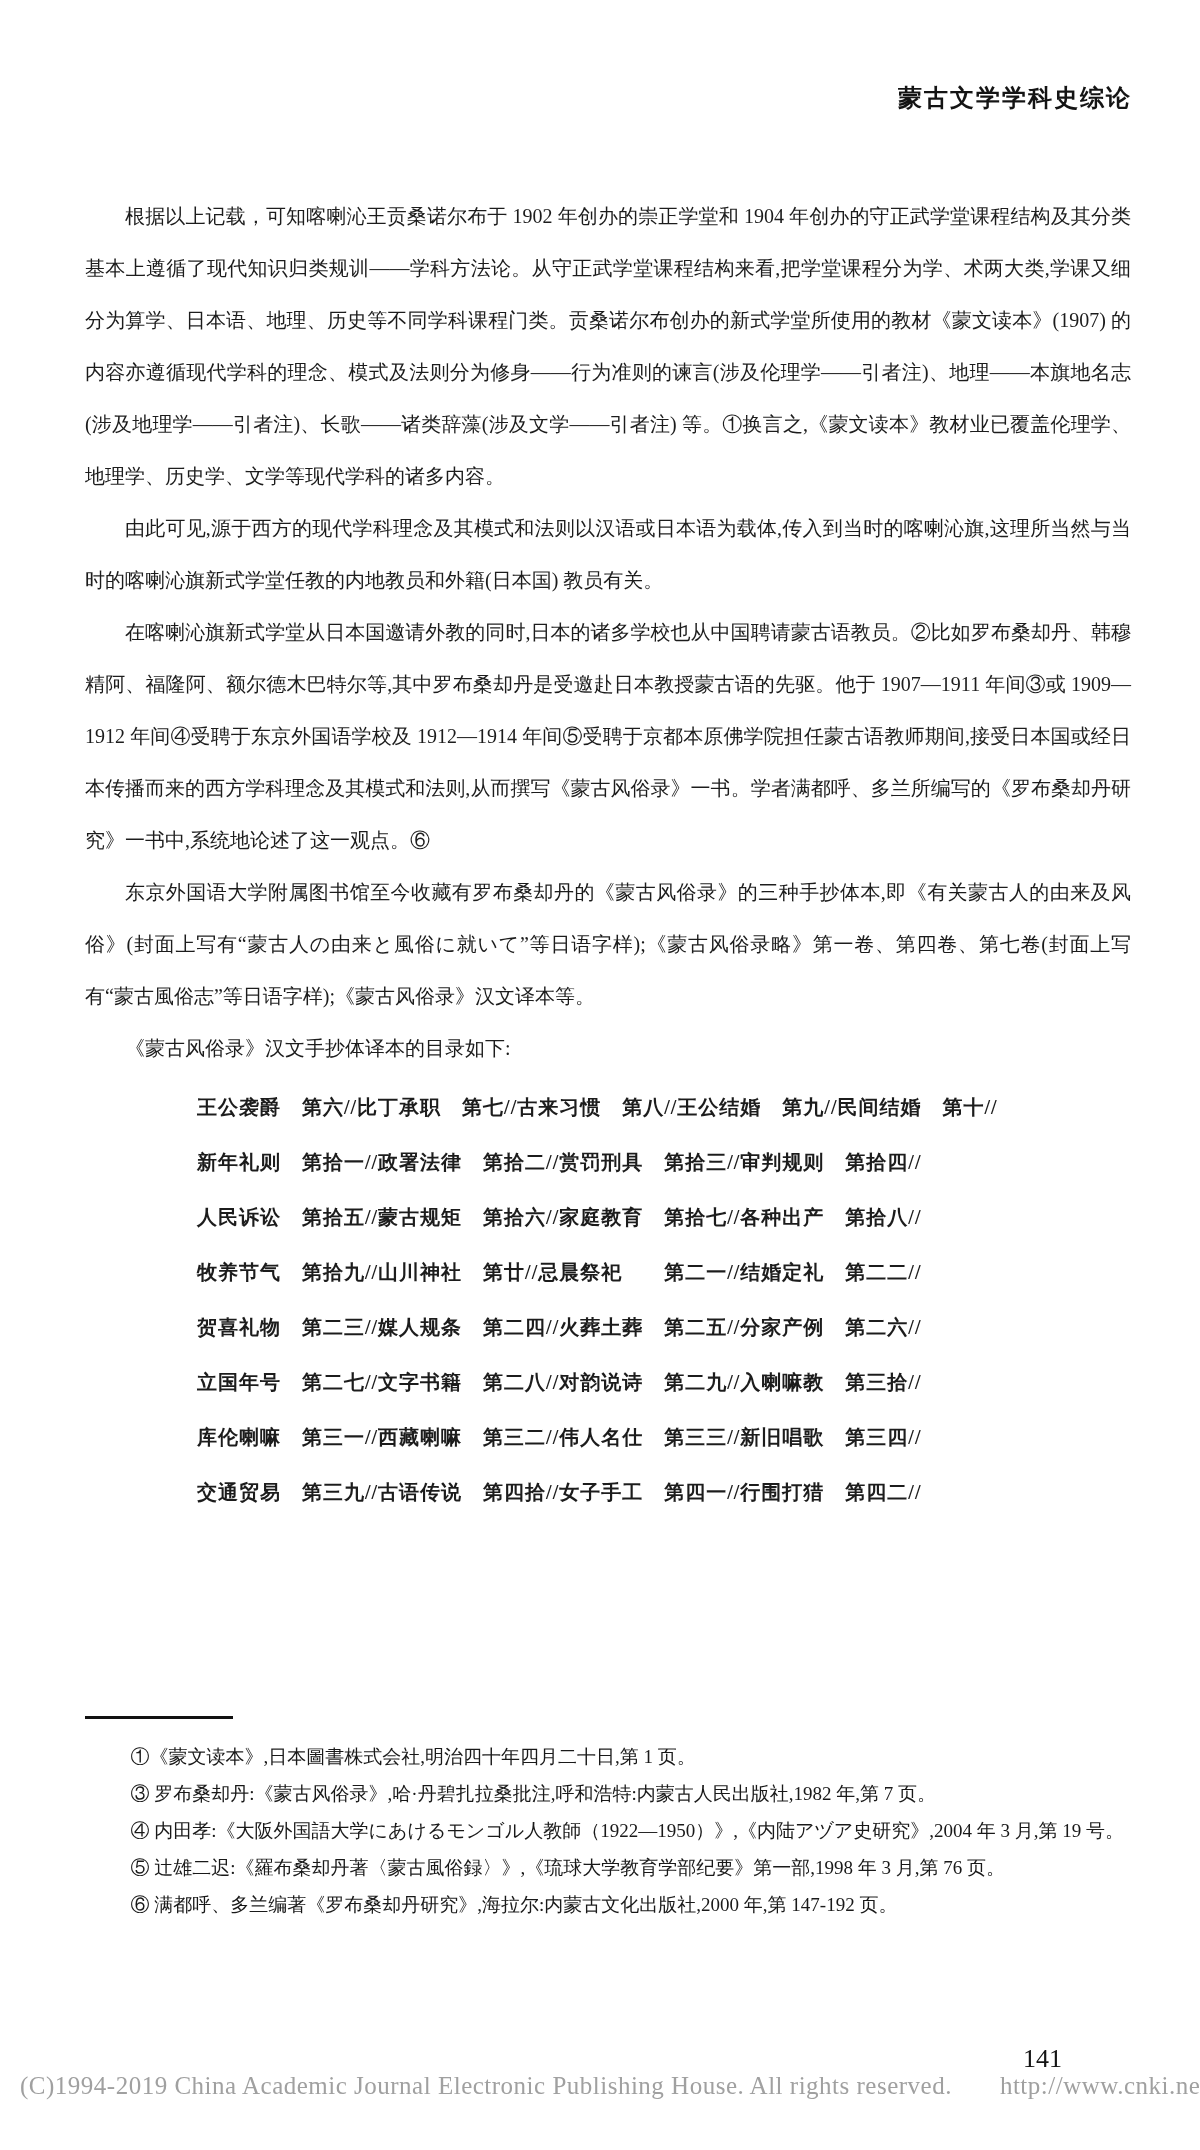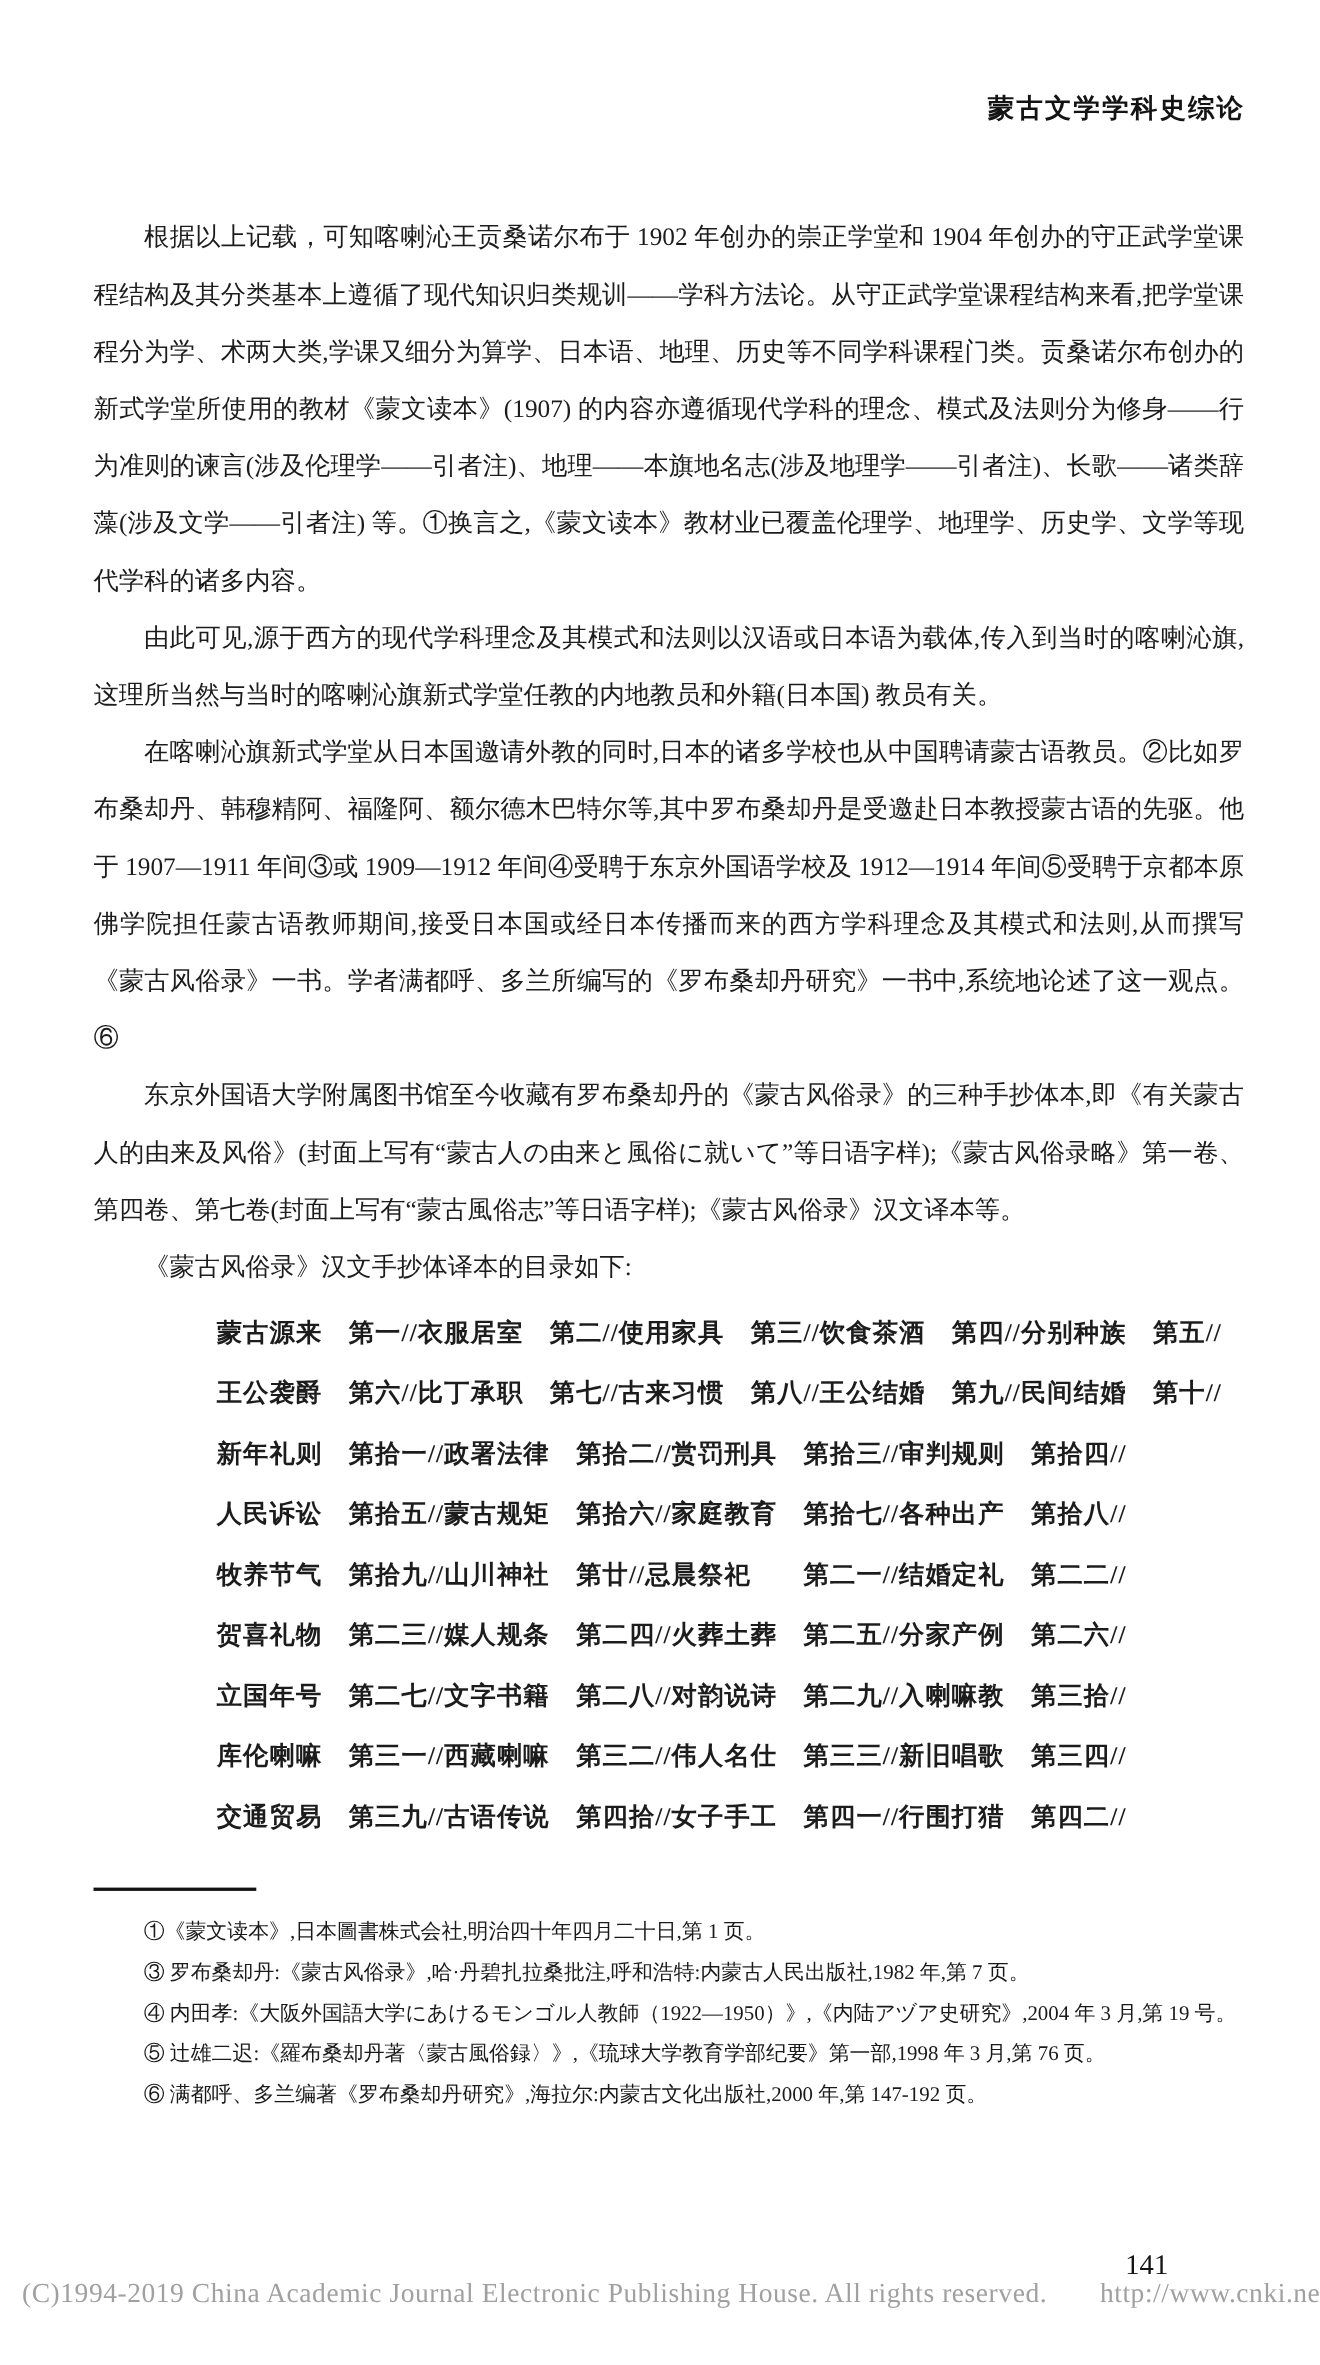--- a/index.html
+++ b/index.html
@@ -25,21 +25,21 @@
     font-size: 24px;
     font-weight: 600;
     letter-spacing: 2px;
     color: #141414;
   }
   .article-body {
     position: absolute;
     left: 85px;
     top: 190px;
     width: 1046px;
-    font-size: 23px;
+    font-size: 20px;
     line-height: 52px;
     text-align: justify;
   }
   .article-body p {
     margin: 0;
     text-indent: 2em;
   }
   .toc {
     margin-top: 6px;
     margin-left: 112px;
@@ -101,21 +101,20 @@
   <div class="running-title">蒙古文学学科史综论</div>
 
   <div class="article-body">
     <p>根据以上记载，可知喀喇沁王贡桑诺尔布于 1902 年创办的崇正学堂和 1904 年创办的守正武学堂课程结构及其分类基本上遵循了现代知识归类规训——学科方法论。从守正武学堂课程结构来看,把学堂课程分为学、术两大类,学课又细分为算学、日本语、地理、历史等不同学科课程门类。贡桑诺尔布创办的新式学堂所使用的教材《蒙文读本》(1907) 的内容亦遵循现代学科的理念、模式及法则分为修身——行为准则的谏言(涉及伦理学——引者注)、地理——本旗地名志(涉及地理学——引者注)、长歌——诸类辞藻(涉及文学——引者注) 等。①换言之,《蒙文读本》教材业已覆盖伦理学、地理学、历史学、文学等现代学科的诸多内容。</p>
     <p>由此可见,源于西方的现代学科理念及其模式和法则以汉语或日本语为载体,传入到当时的喀喇沁旗,这理所当然与当时的喀喇沁旗新式学堂任教的内地教员和外籍(日本国) 教员有关。</p>
     <p>在喀喇沁旗新式学堂从日本国邀请外教的同时,日本的诸多学校也从中国聘请蒙古语教员。②比如罗布桑却丹、韩穆精阿、福隆阿、额尔德木巴特尔等,其中罗布桑却丹是受邀赴日本教授蒙古语的先驱。他于 1907—1911 年间③或 1909—1912 年间④受聘于东京外国语学校及 1912—1914 年间⑤受聘于京都本原佛学院担任蒙古语教师期间,接受日本国或经日本传播而来的西方学科理念及其模式和法则,从而撰写《蒙古风俗录》一书。学者满都呼、多兰所编写的《罗布桑却丹研究》一书中,系统地论述了这一观点。⑥</p>
     <p>东京外国语大学附属图书馆至今收藏有罗布桑却丹的《蒙古风俗录》的三种手抄体本,即《有关蒙古人的由来及风俗》(封面上写有“蒙古人の由来と風俗に就いて”等日语字样);《蒙古风俗录略》第一卷、第四卷、第七卷(封面上写有“蒙古風俗志”等日语字样);《蒙古风俗录》汉文译本等。</p>
     <p>《蒙古风俗录》汉文手抄体译本的目录如下:</p>
 
     <div class="toc">
-      <div class="toc-line">蒙古源来　第一//衣服居室　第二//使用家具　第三//饮食茶酒　第四//分别种族　第五//</div>
       <div class="toc-line">王公袭爵　第六//比丁承职　第七//古来习惯　第八//王公结婚　第九//民间结婚　第十//</div>
       <div class="toc-line">新年礼则　第拾一//政署法律　第拾二//赏罚刑具　第拾三//审判规则　第拾四//</div>
       <div class="toc-line">人民诉讼　第拾五//蒙古规矩　第拾六//家庭教育　第拾七//各种出产　第拾八//</div>
       <div class="toc-line">牧养节气　第拾九//山川神社　第廿//忌晨祭祀　　第二一//结婚定礼　第二二//</div>
       <div class="toc-line">贺喜礼物　第二三//媒人规条　第二四//火葬土葬　第二五//分家产例　第二六//</div>
       <div class="toc-line">立国年号　第二七//文字书籍　第二八//对韵说诗　第二九//入喇嘛教　第三拾//</div>
       <div class="toc-line">库伦喇嘛　第三一//西藏喇嘛　第三二//伟人名仕　第三三//新旧唱歌　第三四//</div>
       <div class="toc-line">交通贸易　第三九//古语传说　第四拾//女子手工　第四一//行围打猎　第四二//</div>
     </div>
   </div>

